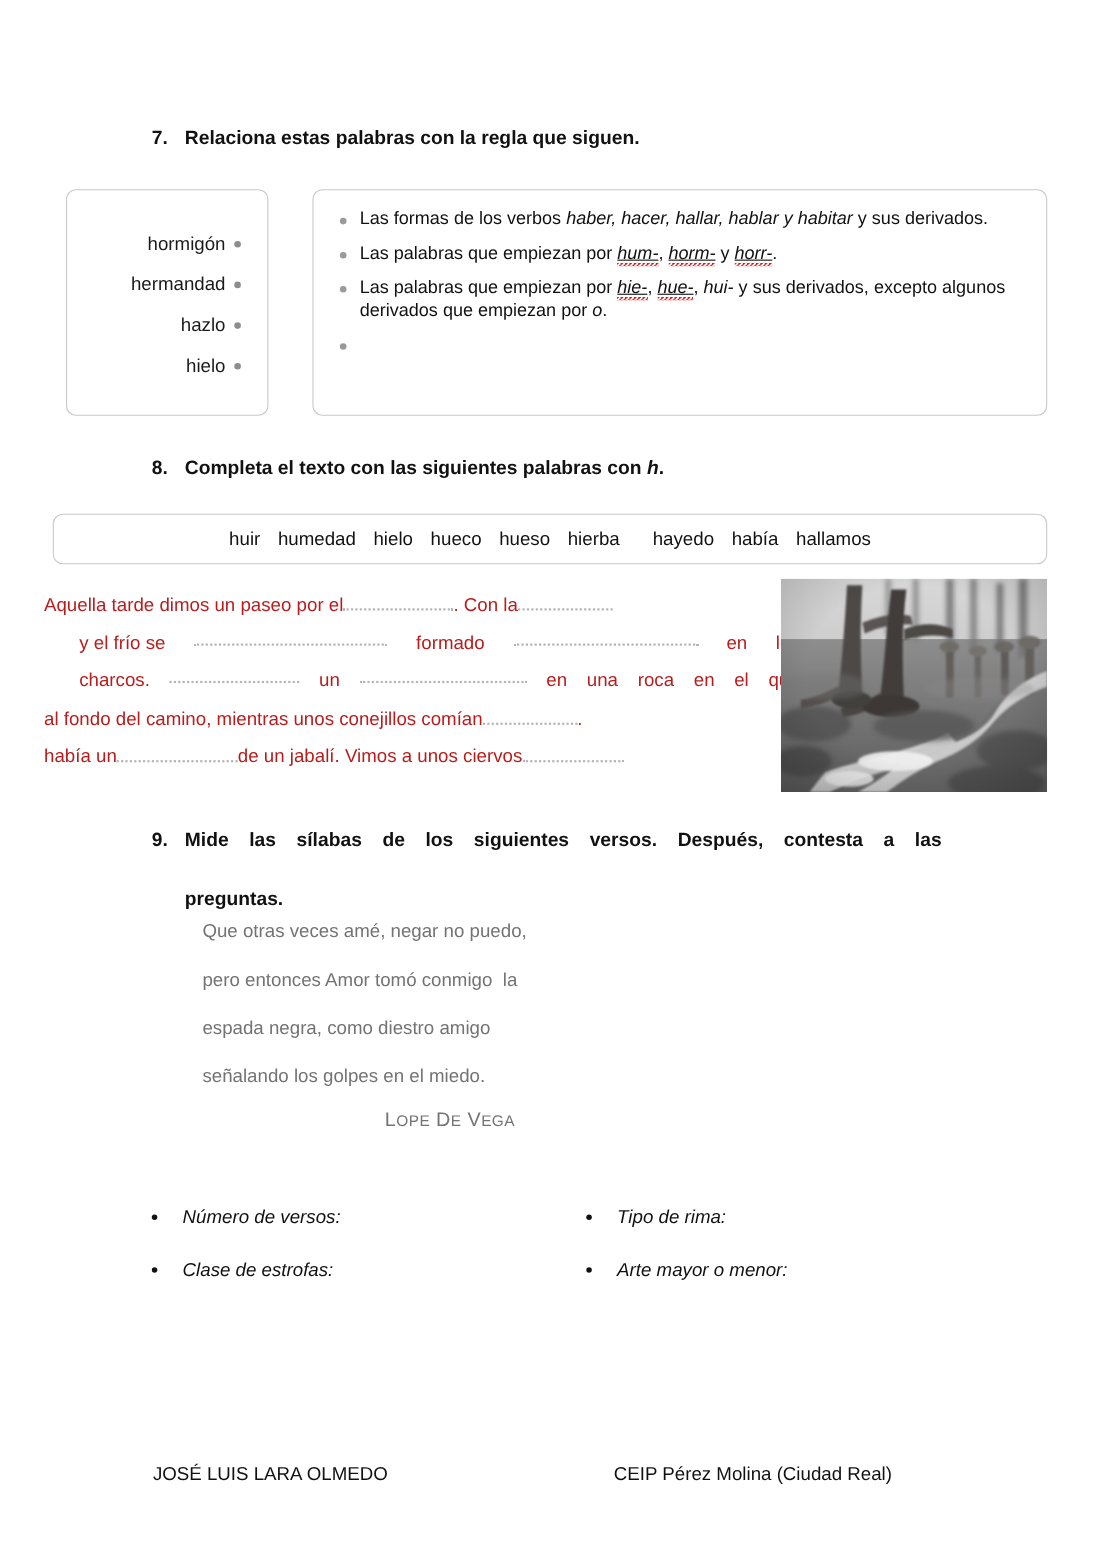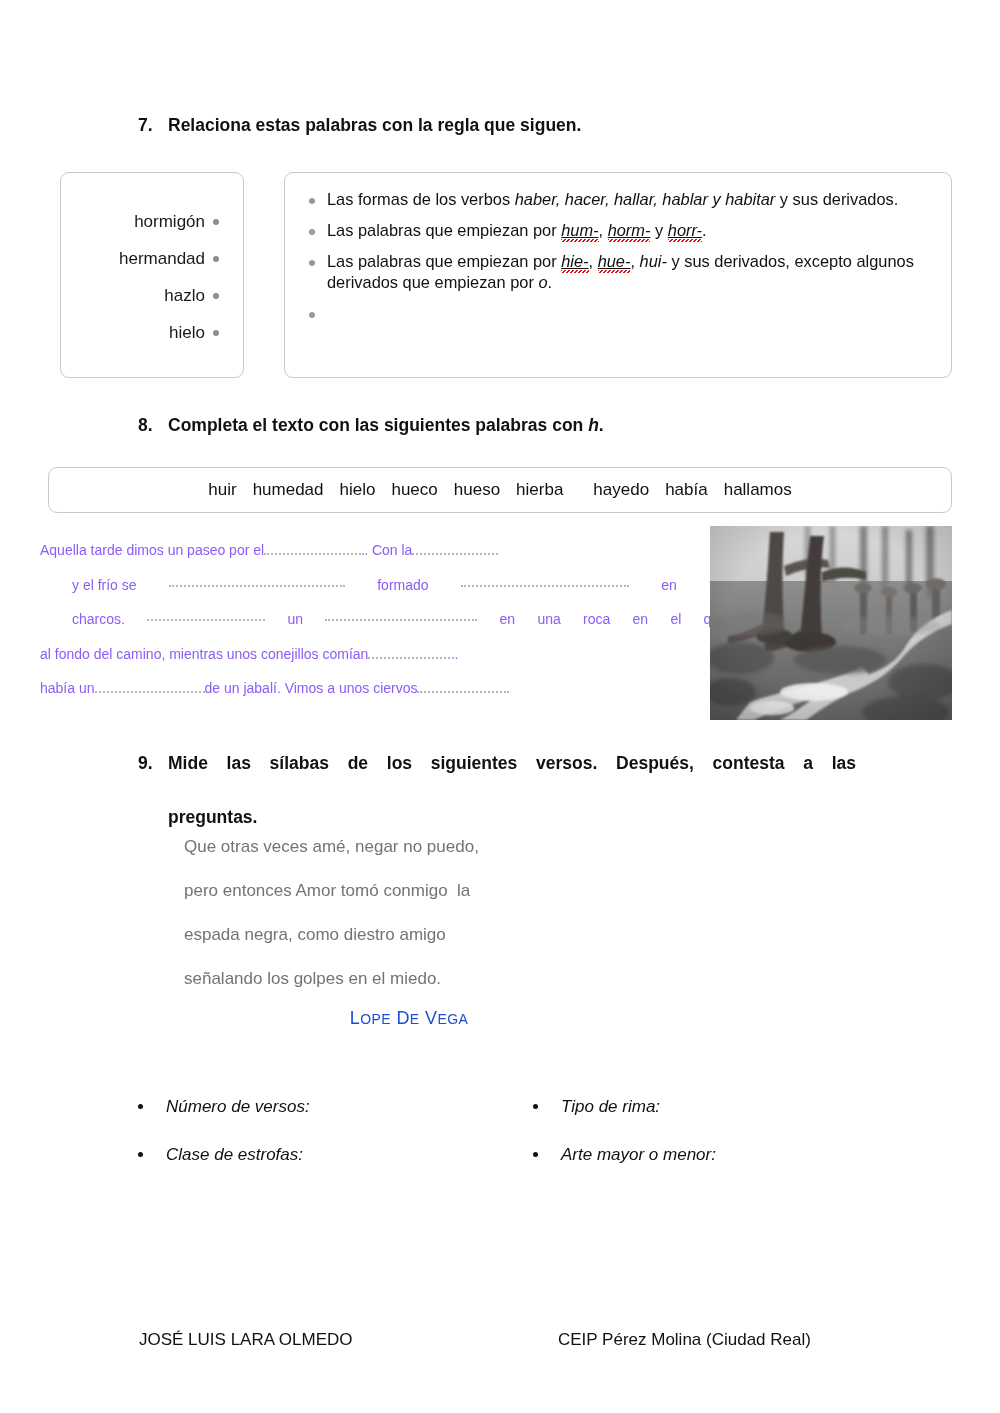--- a/index.html
+++ b/index.html
@@ -116,23 +116,23 @@
     font-size: 17px;
     color: #111;
   }
   .bank-word { white-space: pre; }
   .bank-gap { display: inline-block; width: 16px; }
 
   #cloze {
     position: absolute;
     left: 40px; top: 533px;
     width: 655px;
-    font-size: 14px;
+    font-size: 17px;
     line-height: 34.5px;
-    color: #8b5cf6;
+    color: #b91c1c;
   }
   .cl-line { white-space: nowrap; }
   .cl-line.justify {
     display: flex;
     justify-content: space-between;
     width: 100%;
     margin-left: 32px;
   }
   .blank {
     display: inline-block;
@@ -169,21 +169,21 @@
     font-size: 17px;
     color: #737373;
   }
   .verse { height: 44px; line-height: 44px; white-space: pre; }
 
   #author {
     position: absolute;
     left: 184px; top: 1008px;
     width: 450px;
     text-align: center;
-    color: #1d4ed8;
+    color: #737373;
   }
   .smallcaps {
     font-size: 18px;
     letter-spacing: 0.4px;
   }
   .smallcaps .sc {
     font-size: 14px;
     vertical-align: baseline;
   }
 

